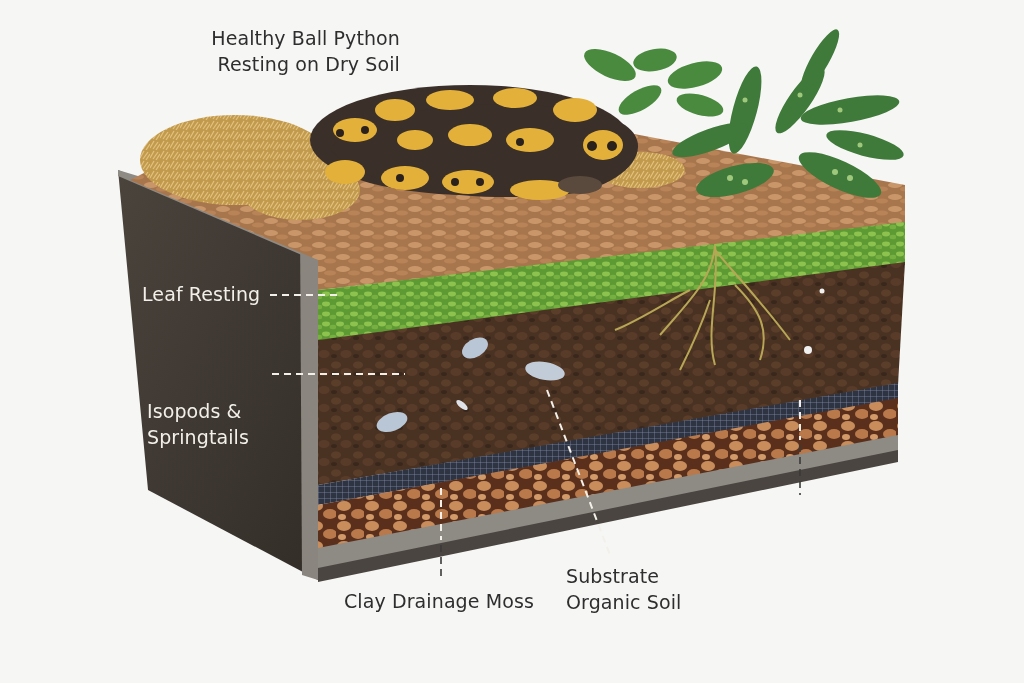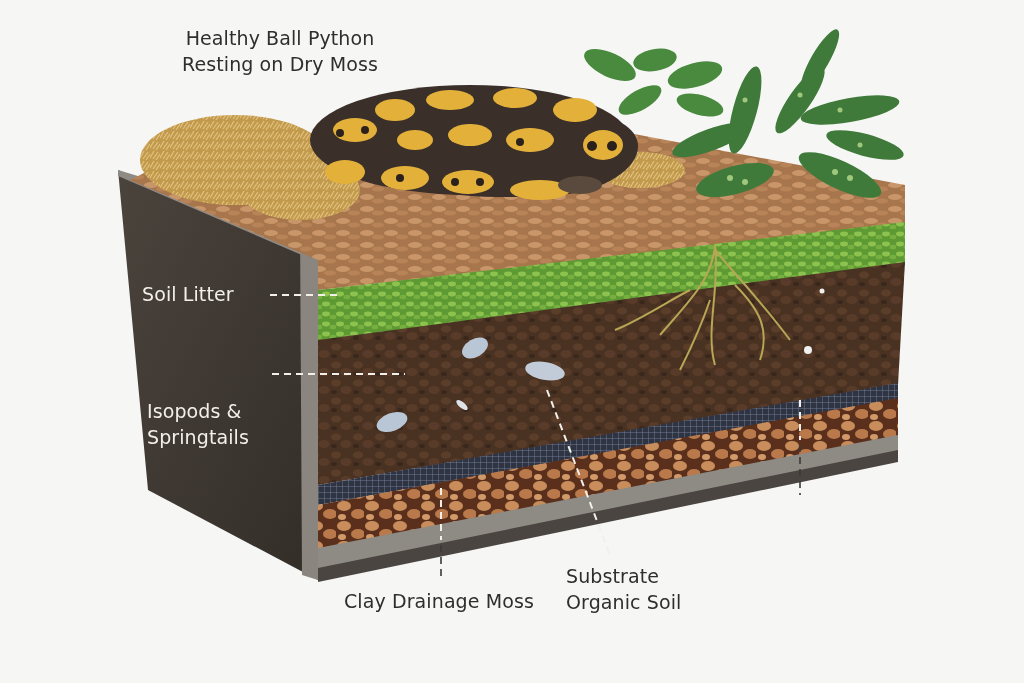--- a/index.html
+++ b/index.html
@@ -10,21 +10,21 @@
       position: relative;
     }
     .stage { position: absolute; left: 0; top: 0; width: 1024px; height: 683px; }
     svg.art { position: absolute; left: 0; top: 0; }
     .label {
       position: absolute; font-size: 19px; line-height: 26px;
       white-space: nowrap; letter-spacing: 0.1px;
     }
     .label.dark { color: #2e2e2e; }
     .label.light { color: #f3f0ea; }
-    .label.center { text-align: center; }
+    .label.center { text-align: right; }
   </style>
 </head>
 <body>
 
 <div class="stage">
 
   <svg class="art" width="1024" height="683" viewBox="0 0 1024 683">
     <defs>
       <pattern id="meshPat" width="6" height="6" patternUnits="userSpaceOnUse">
         <rect width="6" height="6" fill="#2f3442"></rect>
@@ -179,24 +179,24 @@
       <line x1="441" y1="488" x2="441" y2="540"></line>
     </g>
     <g stroke="#3a3a3a" stroke-width="1.6" stroke-dasharray="7,5" fill="none">
       <line x1="800" y1="445" x2="800" y2="495"></line>
       <line x1="441" y1="545" x2="441" y2="578"></line>
     </g>
   </svg>
 
   <div class="label dark center" style="left:160px; top:25px; width:240px;">
     <div>Healthy Ball Python</div>
-    <div>Resting on Dry Moss</div>
+    <div>Resting on Dry Soil</div>
   </div>
 
-  <div class="label light" style="left:142px; top:281px;">Soil Litter</div>
+  <div class="label light" style="left:142px; top:281px;">Leaf Resting</div>
 
   <div class="label light" style="left:147px; top:350px;margin-top:48px;">
     <div>Isopods &amp;</div>
     <div>Springtails</div>
   </div>
 
 
   <div class="label dark" style="left:566px; top:563px;">
     <div>Substrate</div>
     <div>Organic Soil</div>

